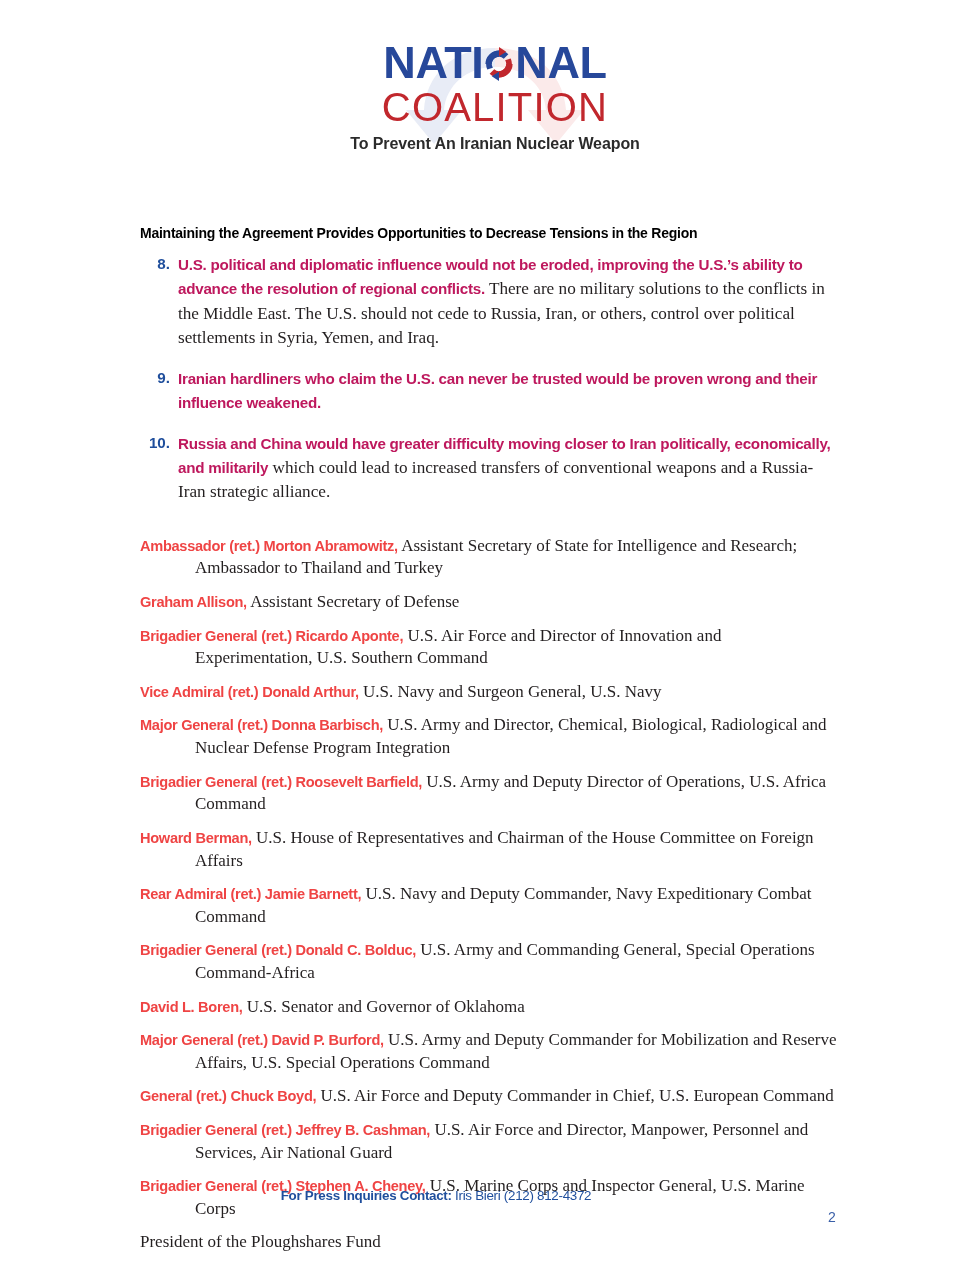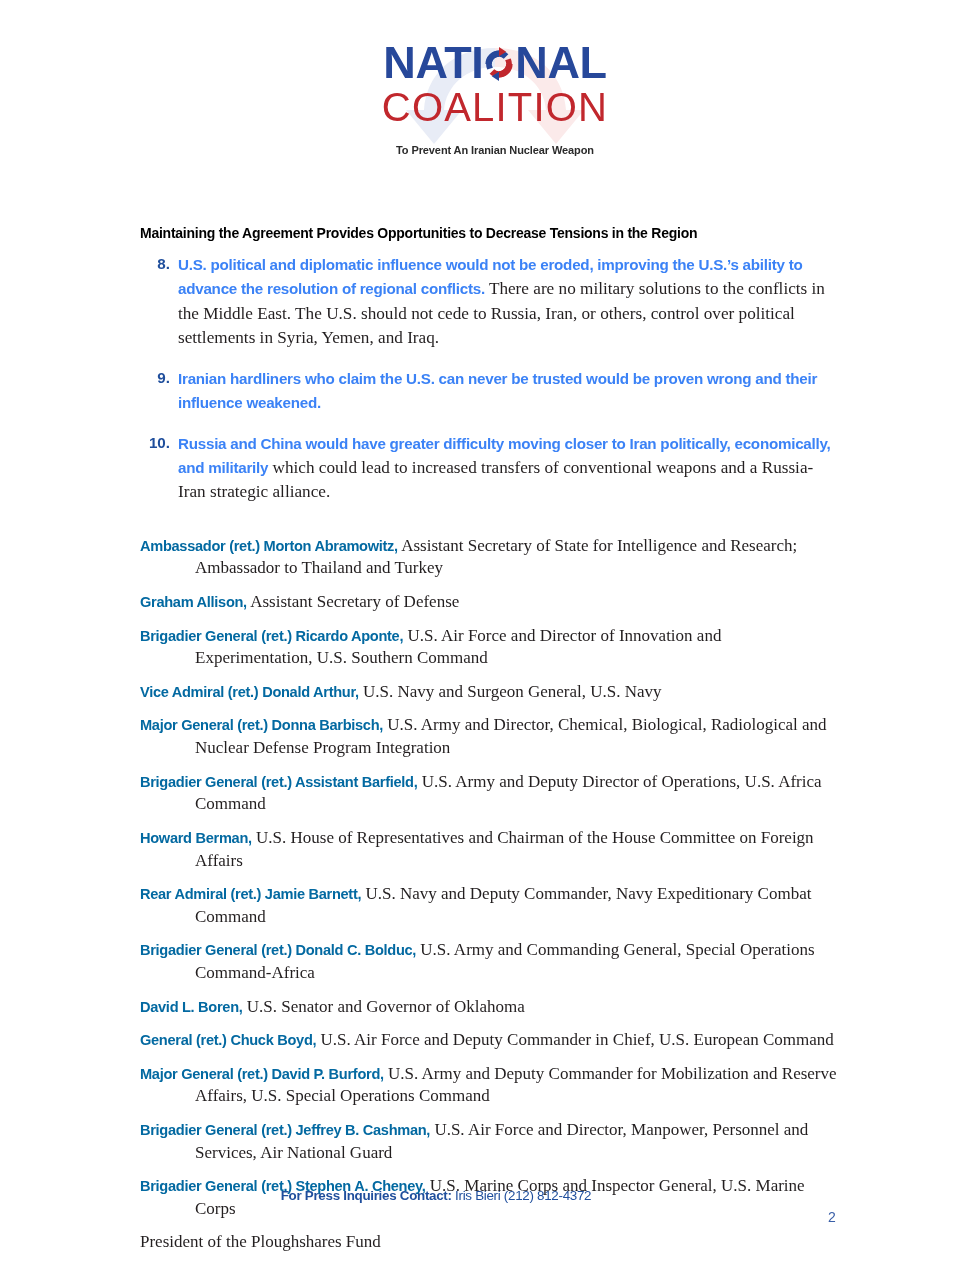--- a/index.html
+++ b/index.html
@@ -62,25 +62,25 @@
   .logo-line2 {
     font-size: 40px;
     color: #C1272D;
     letter-spacing: 1.2px;
     margin-top: 2px;
   }
   .logo-tagline {
     position: relative;
     z-index: 2;
     font-family: "Liberation Sans", sans-serif;
-    font-size: 11px;
+    font-size: 16px;
     font-weight: bold;
     color: #2b2b2b;
     letter-spacing: -0.1px;
-    margin-top: 17px;
+    margin-top: 8px;
     white-space: nowrap;
   }
 
   
   .content {
     position: absolute;
     left: 140px;
     top: 225px;
     width: 700px;
   }
@@ -113,40 +113,40 @@
     text-align: right;
     font-family: "Liberation Sans", sans-serif;
     font-size: 15.2px;
     font-weight: bold;
     color: #1F4E9C;
   }
   .num-item .lead {
     font-family: "Liberation Sans", sans-serif;
     font-size: 15.2px;
     font-weight: bold;
-    color: #3b82f6;
+    color: #be185d;
     letter-spacing: -0.25px;
   }
   .num-item .rest { color: #231f20; }
 
   
   .signatories { margin-top: 30px; }
   .sig {
     padding-left: 55px;
     text-indent: -55px;
     margin-bottom: 11px;
     font-size: 17px;
     line-height: 1.33;
     color: #231f20;
   }
   .sig .sig-name {
     font-family: "Liberation Sans", sans-serif;
     font-size: 14.6px;
     font-weight: bold;
-    color: #0369a1;
+    color: #ef4444;
     letter-spacing: -0.3px;
   }
   .sig .sig-desc { color: #231f20; }
 
   
   .footer {
     position: absolute;
     left: 0;
     top: 1186px;
     width: 872px;
@@ -215,27 +215,27 @@
     </div>
 
   </div>
 
   <div class="signatories">
     <div class="sig"><span class="sig-name">Ambassador (ret.) Morton Abramowitz,</span><span class="sig-desc"> Assistant Secretary of State for Intelligence and Research; Ambassador to Thailand and Turkey</span></div>
     <div class="sig"><span class="sig-name">Graham Allison,</span><span class="sig-desc"> Assistant Secretary of Defense</span></div>
     <div class="sig"><span class="sig-name">Brigadier General (ret.) Ricardo Aponte,</span><span class="sig-desc"> U.S. Air Force and Director of Innovation and Experimentation, U.S. Southern Command</span></div>
     <div class="sig"><span class="sig-name">Vice Admiral (ret.) Donald Arthur,</span><span class="sig-desc"> U.S. Navy and Surgeon General, U.S. Navy</span></div>
     <div class="sig"><span class="sig-name">Major General (ret.) Donna Barbisch,</span><span class="sig-desc"> U.S. Army and Director, Chemical, Biological, Radiological and Nuclear Defense Program Integration</span></div>
-    <div class="sig"><span class="sig-name">Brigadier General (ret.) Assistant Barfield,</span><span class="sig-desc"> U.S. Army and Deputy Director of Operations, U.S. Africa Command</span></div>
+    <div class="sig"><span class="sig-name">Brigadier General (ret.) Roosevelt Barfield,</span><span class="sig-desc"> U.S. Army and Deputy Director of Operations, U.S. Africa Command</span></div>
     <div class="sig"><span class="sig-name">Howard Berman,</span><span class="sig-desc"> U.S. House of Representatives and Chairman of the House Committee on Foreign Affairs</span></div>
     <div class="sig"><span class="sig-name">Rear Admiral (ret.) Jamie Barnett,</span><span class="sig-desc"> U.S. Navy and Deputy Commander, Navy Expeditionary Combat Command</span></div>
     <div class="sig"><span class="sig-name">Brigadier General (ret.) Donald C. Bolduc,</span><span class="sig-desc"> U.S. Army and Commanding General, Special Operations Command-Africa</span></div>
     <div class="sig"><span class="sig-name">David L. Boren,</span><span class="sig-desc"> U.S. Senator and Governor of Oklahoma</span></div>
+    <div class="sig"><span class="sig-name">Major General (ret.) David P. Burford,</span><span class="sig-desc"> U.S. Army and Deputy Commander for Mobilization and Reserve Affairs, U.S. Special Operations Command</span></div>
     <div class="sig"><span class="sig-name">General (ret.) Chuck Boyd,</span><span class="sig-desc"> U.S. Air Force and Deputy Commander in Chief, U.S. European Command</span></div>
-    <div class="sig"><span class="sig-name">Major General (ret.) David P. Burford,</span><span class="sig-desc"> U.S. Army and Deputy Commander for Mobilization and Reserve Affairs, U.S. Special Operations Command</span></div>
     <div class="sig"><span class="sig-name">Brigadier General (ret.) Jeffrey B. Cashman,</span><span class="sig-desc"> U.S. Air Force and Director, Manpower, Personnel and Services, Air National Guard</span></div>
     <div class="sig"><span class="sig-name">Brigadier General (ret.) Stephen A. Cheney,</span><span class="sig-desc"> U.S. Marine Corps and Inspector General, U.S. Marine Corps</span></div>
     <div class="sig"><span class="sig-desc"> President of the Ploughshares Fund</span></div>
   </div>
 
 </div>
 
 <div class="footer">
   <div class="footer-line"><b>For Press Inquiries Contact:</b><span> Iris Bieri (212) 812-4372</span></div>
 </div>

